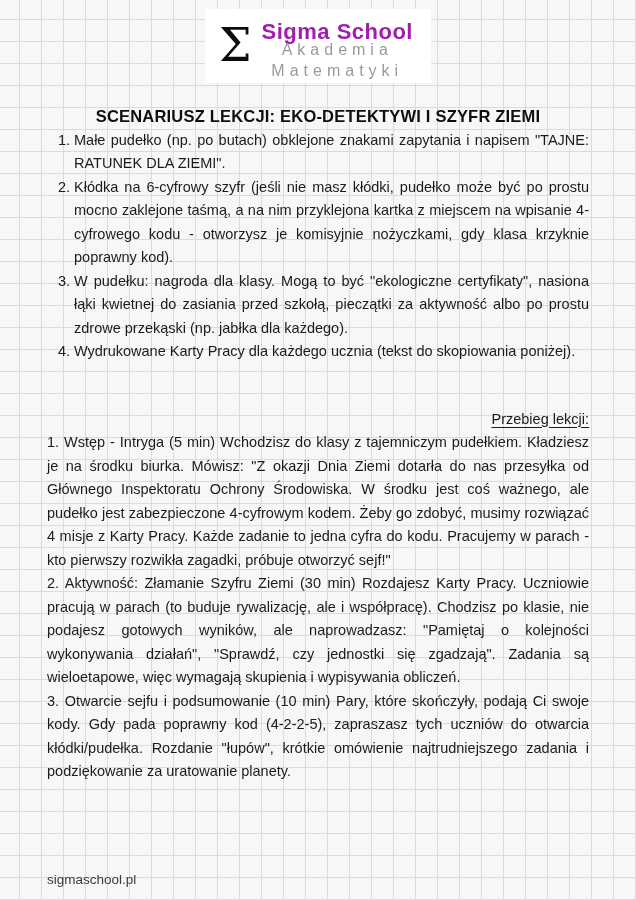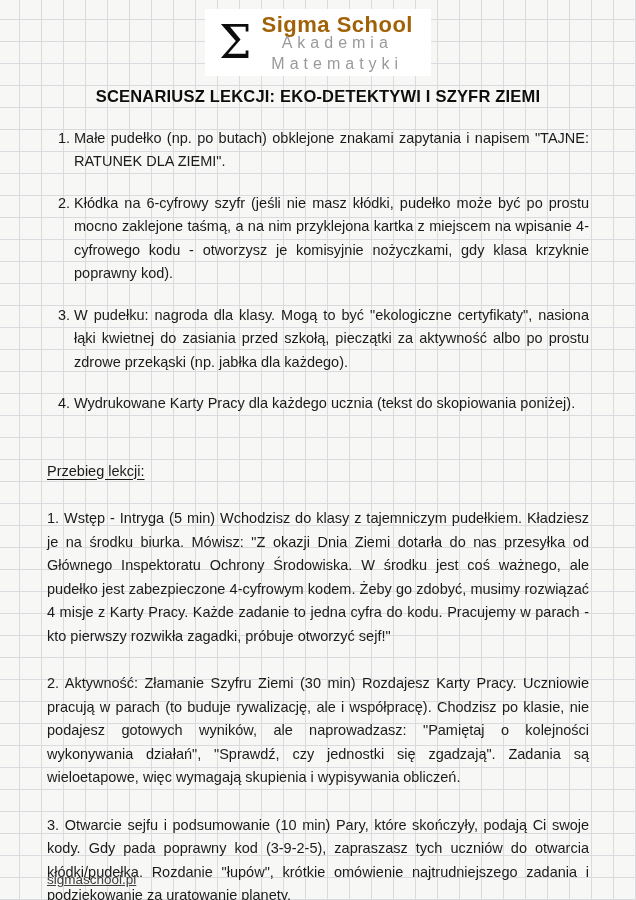--- a/index.html
+++ b/index.html
@@ -57,21 +57,21 @@
   }
   .logo-sub {
     font-size: 16px;
     line-height: 12px;
     letter-spacing: 5px;
     font-weight: 500;
   }
 
   
   h1.doc-title {
-    margin-top: 9px;
+    margin-top: 22px;
     text-align: center;
     font-size: 16.5px;
     font-weight: 800;
     letter-spacing: 0.2px;
     color: #0e0e0e;
   }
 
   
   .body-text {
     font-size: 14.5px;
@@ -83,50 +83,48 @@
   .u-heading {
     text-decoration: underline;
     text-underline-offset: 3px;
   }
   ol.prep-list {
     list-style-position: outside;
     padding-left: 27px;
   }
   ol.prep-list li {
     text-align: justify;
-    margin-top: 18px;
   }
   .lesson-heading {
     margin-top: 44px;
+    text-align: right;
   }
   .para {
     text-align: justify;
-    margin-top: 24px;
   }
 
   
   .footer {
     position: absolute;
     left: 47px;
     bottom: 13px;
     font-size: 13.5px;
     color: #3c3c3c;
-    text-decoration: underline;
   }
 </style>
 </head>
 <body>
 
 <div class="page">
 
   <div class="logo-wrap">
     <div class="logo-box">
       <span class="sigma">Σ</span>
       <div class="logo-text">
-        <div class="logo-name" style="color: #a16207;">Sigma School</div>
+        <div class="logo-name" style="color: #a21caf; margin-top: 7px;">Sigma School</div>
         <div class="logo-sub" style="color: rgb(154, 154, 154);">Akademia</div>
         <div class="logo-sub" style="color: rgb(154, 154, 154); margin-top: 9px;">Matematyki</div>
       </div>
     </div>
   </div>
 
   <div class="content body-text">
     <h1 class="doc-title">SCENARIUSZ LEKCJI: EKO-DETEKTYWI I SZYFR ZIEMI</h1>
 
 
@@ -135,18 +133,18 @@
       <li>Małe pudełko (np. po butach) obklejone znakami zapytania i napisem "TAJNE: RATUNEK DLA ZIEMI".</li>
       <li>Kłódka na 6-cyfrowy szyfr (jeśli nie masz kłódki, pudełko może być po prostu mocno zaklejone taśmą, a na nim przyklejona kartka z miejscem na wpisanie 4-cyfrowego kodu - otworzysz je komisyjnie nożyczkami, gdy klasa krzyknie poprawny kod).</li>
       <li>W pudełku: nagroda dla klasy. Mogą to być "ekologiczne certyfikaty", nasiona łąki kwietnej do zasiania przed szkołą, pieczątki za aktywność albo po prostu zdrowe przekąski (np. jabłka dla każdego).</li>
       <li>Wydrukowane Karty Pracy dla każdego ucznia (tekst do skopiowania poniżej).</li>
     </ol>
 
     <p class="u-heading lesson-heading">Przebieg lekcji:</p>
 
     <p class="para">1. Wstęp - Intryga (5 min) Wchodzisz do klasy z tajemniczym pudełkiem. Kładziesz je na środku biurka. Mówisz: "Z okazji Dnia Ziemi dotarła do nas przesyłka od Głównego Inspektoratu Ochrony Środowiska. W środku jest coś ważnego, ale pudełko jest zabezpieczone 4-cyfrowym kodem. Żeby go zdobyć, musimy rozwiązać 4 misje z Karty Pracy. Każde zadanie to jedna cyfra do kodu. Pracujemy w parach - kto pierwszy rozwikła zagadki, próbuje otworzyć sejf!"</p>
     <p class="para">2. Aktywność: Złamanie Szyfru Ziemi (30 min) Rozdajesz Karty Pracy. Uczniowie pracują w parach (to buduje rywalizację, ale i współpracę). Chodzisz po klasie, nie podajesz gotowych wyników, ale naprowadzasz: "Pamiętaj o kolejności wykonywania działań", "Sprawdź, czy jednostki się zgadzają". Zadania są wieloetapowe, więc wymagają skupienia i wypisywania obliczeń.</p>
-    <p class="para">3. Otwarcie sejfu i podsumowanie (10 min) Pary, które skończyły, podają Ci swoje kody. Gdy pada poprawny kod (3-9-2-5), zapraszasz tych uczniów do otwarcia kłódki/pudełka. Rozdanie "łupów", krótkie omówienie najtrudniejszego zadania i podziękowanie za uratowanie planety.</p>
+    <p class="para">3. Otwarcie sejfu i podsumowanie (10 min) Pary, które skończyły, podają Ci swoje kody. Gdy pada poprawny kod (4-2-2-5), zapraszasz tych uczniów do otwarcia kłódki/pudełka. Rozdanie "łupów", krótkie omówienie najtrudniejszego zadania i podziękowanie za uratowanie planety.</p>
   </div>
 
   <div class="footer">sigmaschool.pl</div>
 
 </div>
 
 </body></html>

